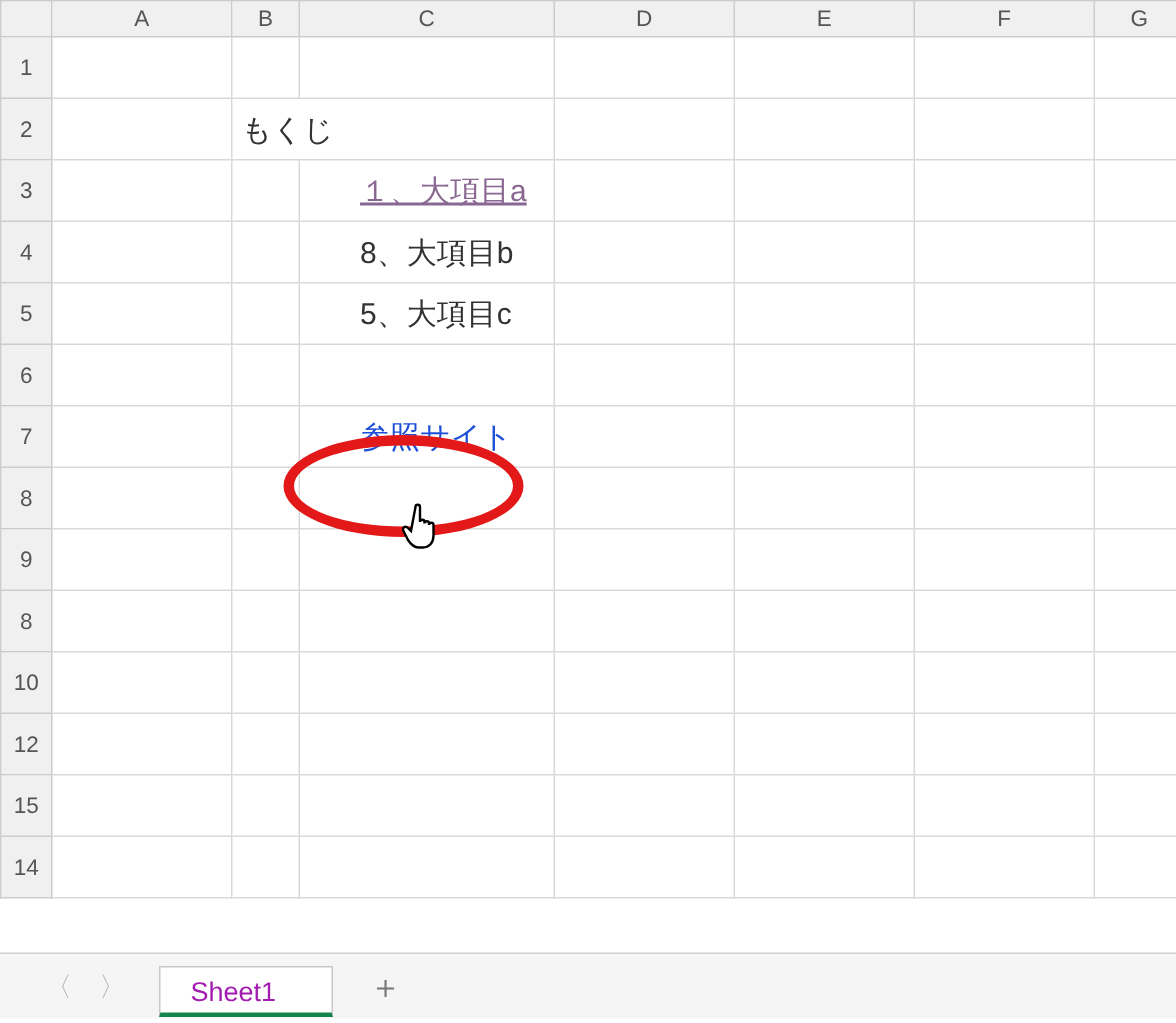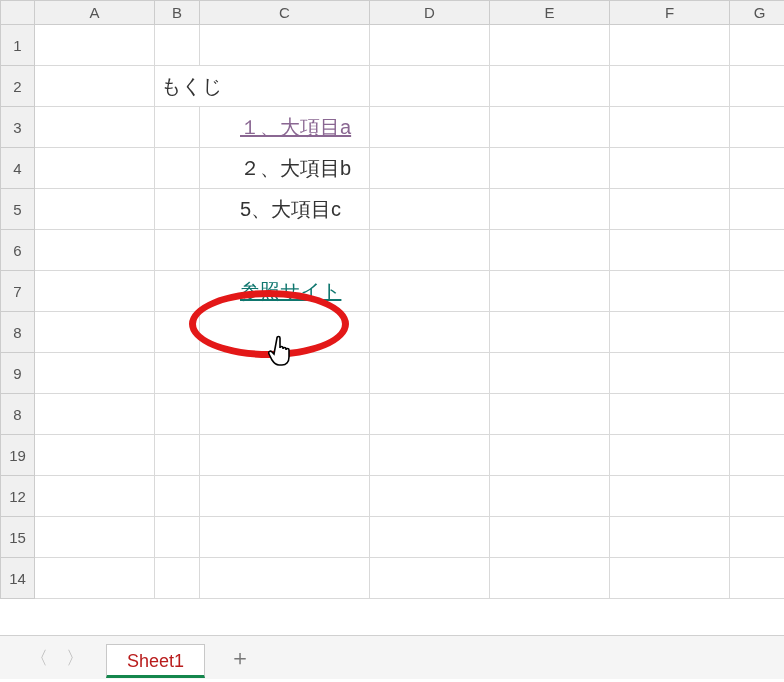--- a/index.html
+++ b/index.html
@@ -61,21 +61,21 @@
 
   table.sheet tbody td {
     height: 41px;
     font-size: 20px;
     color: #333;
     padding-left: 6px;
     vertical-align: middle;
   }
   tr.row2 td { height: 60px; font-size: 30px; color: #222; }
   .hlink-visited { color: #8a6792; text-decoration: underline; }
-  .hlink-hover { color: #0f766e; text-decoration: underline; }
+  .hlink-hover { color: #1d4ed8; }
   .indent { padding-left: 40px !important; }
 
   
   .tabbar {
     position: absolute;
     left: 0;
     bottom: 3px;
     width: 784px;
     height: 44px;
     background: #f5f5f5;
@@ -87,23 +87,23 @@
     display: flex;
     gap: 18px;
     padding: 0 22px 0 30px;
     color: #b8b8b8;
     font-size: 18px;
   }
   .tab {
     background: #fff;
     border: 1px solid #c8c8c8;
     border-bottom: 3px solid #14864c;
-    padding: 6px 20px 3px 20px;
+    padding: 6px 37px 3px 20px;
     font-size: 18px;
-    color: #b91c1c;
+    color: #a21caf;
     position: relative;
     top: 3px;
   }
   .addtab {
     padding: 0 24px;
     font-size: 22px;
     color: #777;
     cursor: default;
   }
 
@@ -180,21 +180,21 @@
       <td class="indent"><span class="hlink-visited">１、大項目a</span></td>
       <td></td>
           <td></td>
       <td></td>
           <td></td>
     </tr>
     <tr>
       <th class="rowhdr">4</th>
       <td></td>
           <td></td>
-      <td class="indent">２、大項目b</td>
+      <td class="indent">8、大項目b</td>
       <td></td>
           <td></td>
       <td></td>
           <td></td>
     </tr>
     <tr>
       <th class="rowhdr">5</th>
       <td></td>
           <td></td>
       <td class="indent">5、大項目c</td>
@@ -247,21 +247,21 @@
       <th class="rowhdr">8</th>
       <td></td>
           <td></td>
       <td></td>
           <td></td>
       <td></td>
           <td></td>
       <td></td>
     </tr>
     <tr>
-      <th class="rowhdr">19</th>
+      <th class="rowhdr">10</th>
       <td></td>
           <td></td>
       <td></td>
           <td></td>
       <td></td>
           <td></td>
       <td></td>
     </tr>
     <tr>
       <th class="rowhdr">12</th>

